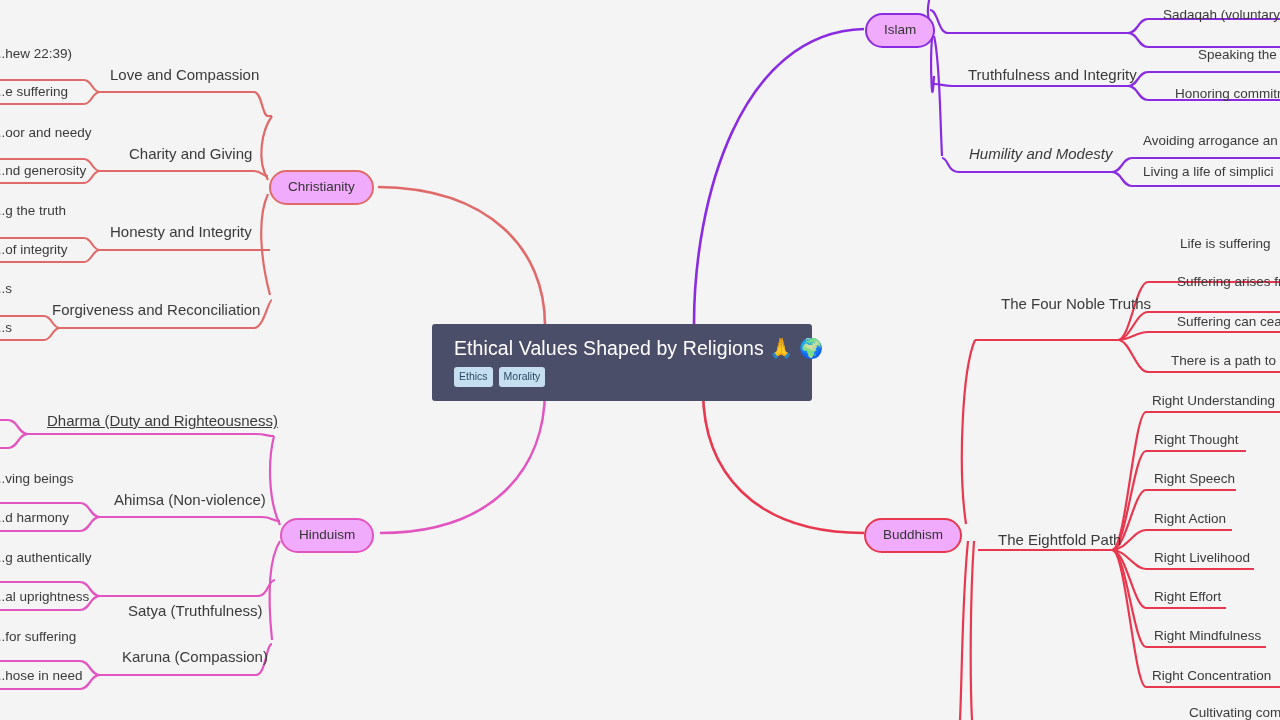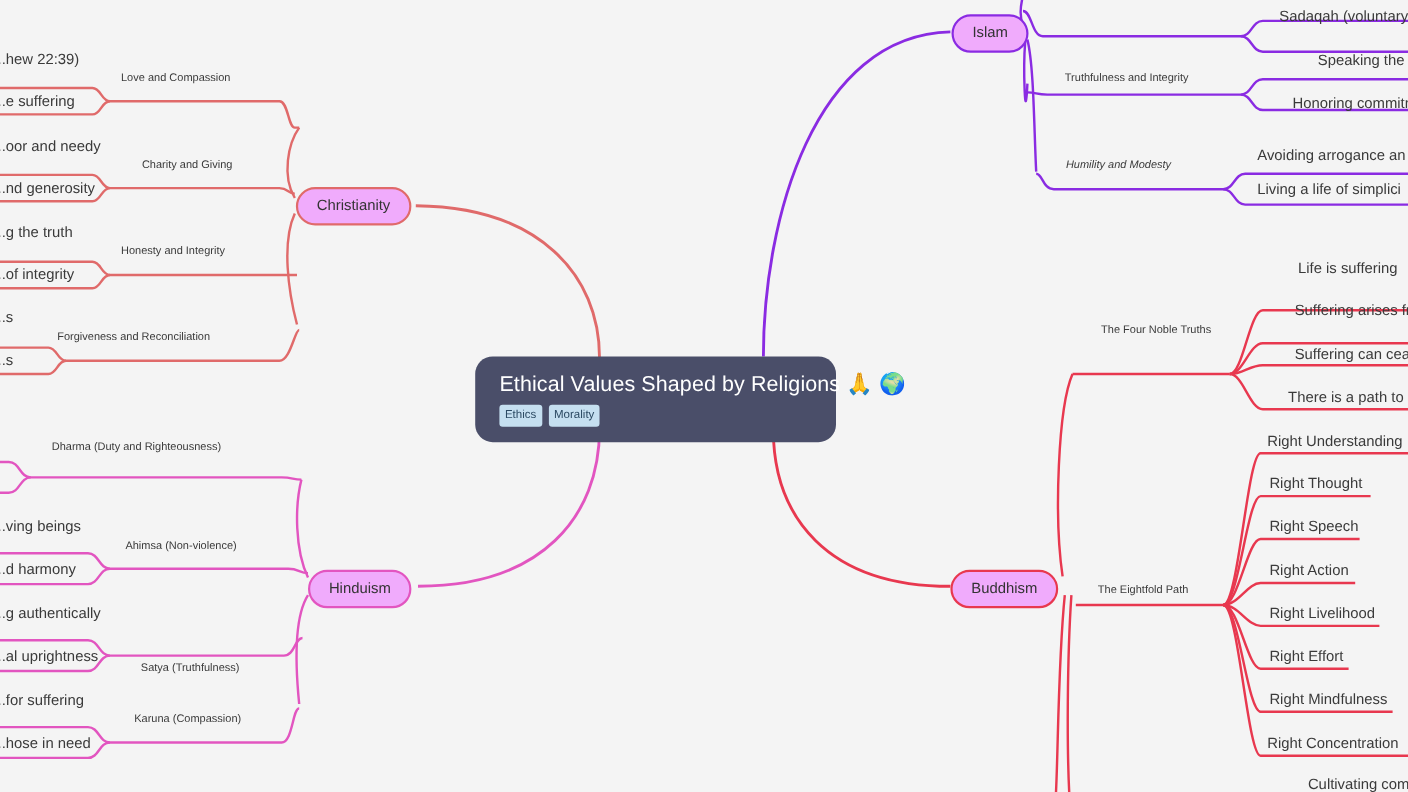--- a/index.html
+++ b/index.html
@@ -18,23 +18,23 @@
   #edges {
     position: absolute; left: 0; top: 0;
     width: 1280px; height: 720px;
     pointer-events: none;
   }
 
   
   .root-node {
     position: absolute;
     left: 432px; top: 324px;
-    width: 328px;
+    width: 380px;
     background: #4a4e69;
-    border-radius: 16px;
+    border-radius: 3px;
     padding: 13px 22px 14px 22px;
     color: #ffffff;
   }
   .root-title {
     font-size: 19.5px;
     font-weight: 400;
     color: #ffffff;
     letter-spacing: 0.1px;
     white-space: nowrap;
   }
@@ -67,21 +67,21 @@
     line-height: 1.15;
   }
   .branch-christianity { left: 269px; top: 170px; border-color: #e06a6a; }
   .branch-islam        { left: 865px; top: 13px;  border-color: #8a2be2; }
   .branch-hinduism     { left: 280px; top: 518px; border-color: #e255c0; }
   .branch-buddhism     { left: 864px; top: 518px; border-color: #e8384f; }
 
   
   .topic {
     position: absolute;
-    font-size: 10px;
+    font-size: 15px;
     color: #3a3a3a;
     white-space: nowrap;
     line-height: 1;
   }
   .leaf {
     position: absolute;
     font-size: 13.5px;
     color: #3a3a3a;
     white-space: nowrap;
     line-height: 1;
@@ -221,21 +221,21 @@
   <div class="leaf" style="left:1163px; top:8px;">Sadaqah (voluntary</div>
 
   <div class="leaf" style="left:1198px; top:48px;">Speaking the truth</div>
   <div class="topic" style="left:968px;  top:67px;">Truthfulness and Integrity</div>
   <div class="leaf" style="left:1175px; top:87px;">Honoring commitm</div>
 
   <div class="leaf" style="left:1143px; top:134px;">Avoiding arrogance an</div>
   <div class="topic" style="left:969px;  top:146px;font-style:italic;">Humility and Modesty</div>
   <div class="leaf" style="left:1143px; top:165px;">Living a life of simplici</div>
 
-  <div class="topic" style="left:47px;  top:402px;">Dharma (Duty and Righteousness)</div>
+  <div class="topic" style="left:47px;  top:413px;text-decoration:underline;">Dharma (Duty and Righteousness)</div>
 
   <div class="leaf" style="left:-6px;  top:472px;">...ving beings</div>
   <div class="topic" style="left:114px; top:492px;">Ahimsa (Non-violence)</div>
   <div class="leaf" style="left:-6px;  top:511px;">...d harmony</div>
 
   <div class="leaf" style="left:-6px;  top:551px;">...g authentically</div>
   <div class="topic" style="left:128px; top:571px;margin-top:32px;">Satya (Truthfulness)</div>
   <div class="leaf" style="left:-6px;  top:590px;">...al uprightness</div>
 
   <div class="leaf" style="left:-6px;  top:630px;">...for suffering</div>

